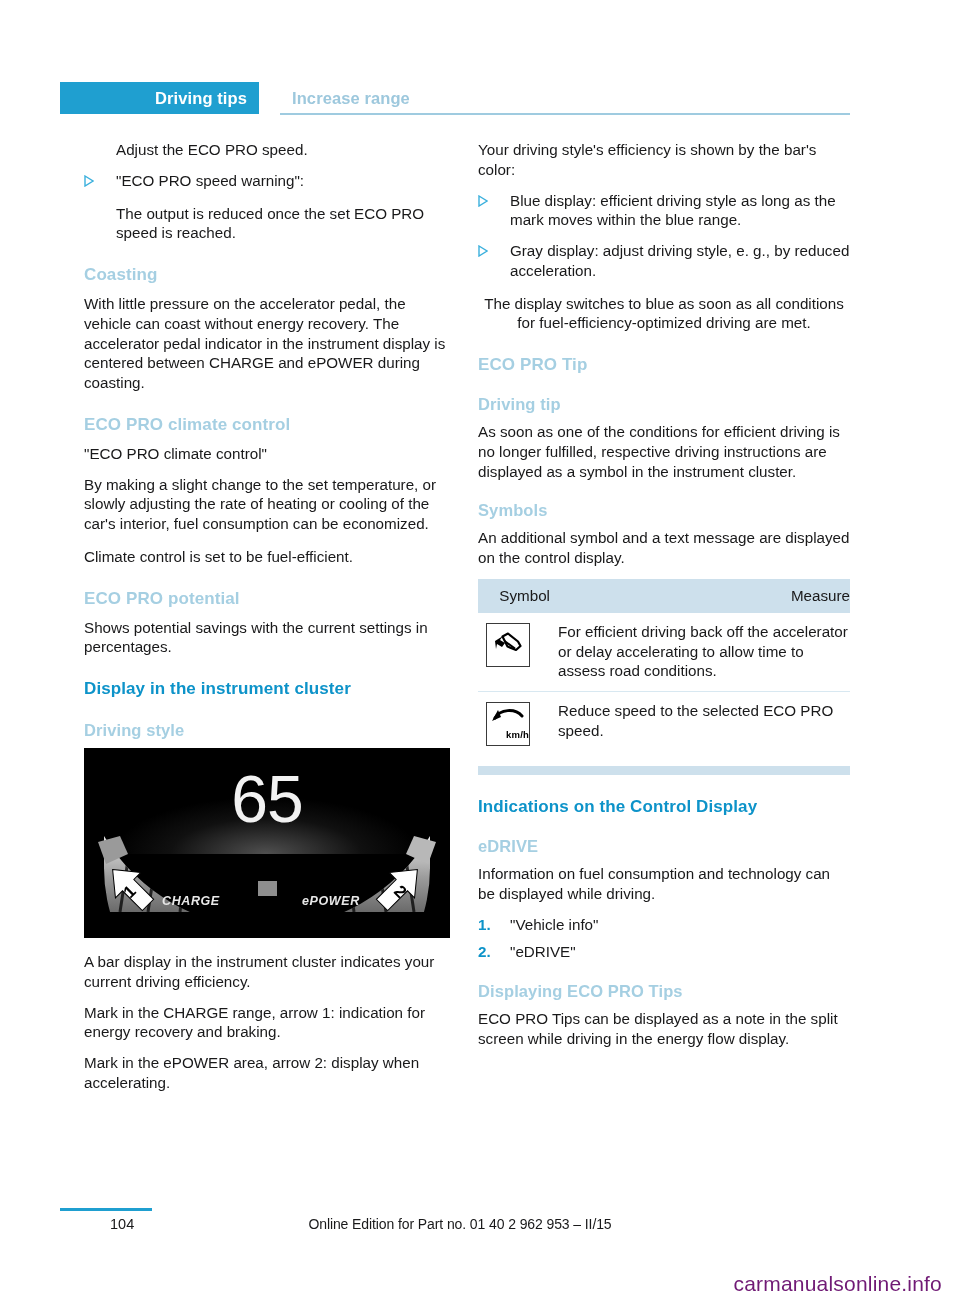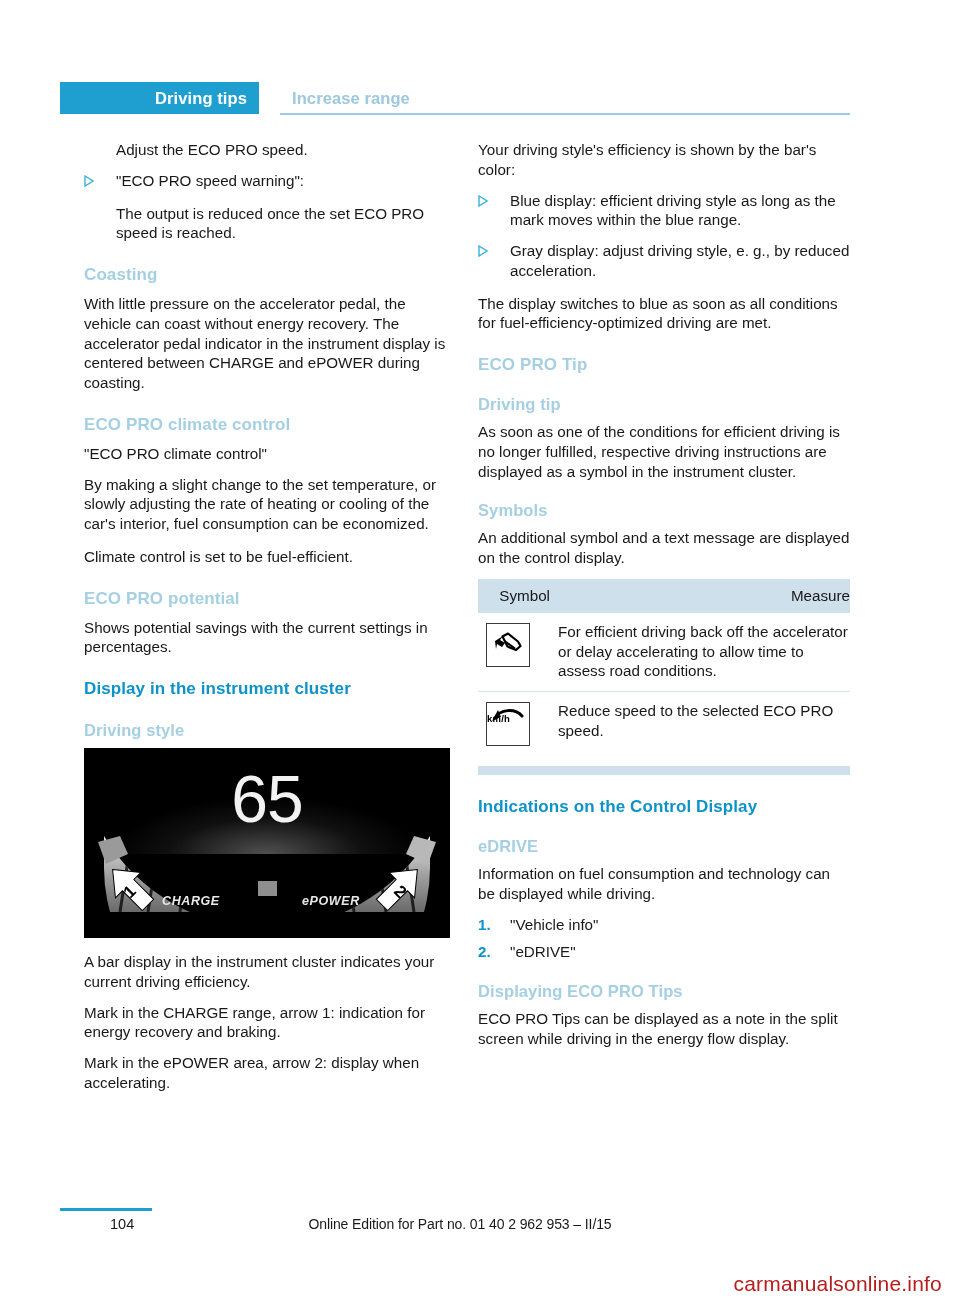--- a/index.html
+++ b/index.html
@@ -244,22 +244,22 @@
     width: 44px;
     height: 44px;
     border: 1.5px solid #3a3a3a;
     box-sizing: border-box;
     position: relative;
     background: #ffffff;
   }
   .sym-kmh {
     position: absolute;
     left: 0; right: 0;
-    bottom: 20px;
-    text-align: left;
+    bottom: 4px;
+    text-align: right;
     font-size: 9.5px;
     font-weight: bold;
     color: #000000;
     letter-spacing: 0.2px;
   }
   .table-bottom-bar {
     width: 372px;
     height: 9px;
     background: #cde0ec;
     margin-top: 10px;
@@ -290,21 +290,21 @@
     text-align: center;
     font-size: 14px;
     color: #19191a;
     letter-spacing: -0.1px;
   }
   .watermark {
     position: absolute;
     right: 18px;
     top: 1272px;
     font-size: 21px;
-    color: #b91c1c;
+    color: #701a75;
     letter-spacing: 0.2px;
   }
 </style>
 </head>
 <body>
 
 <div class="header">
   <div class="tab-active">
     <span>Driving tips</span>
   </div>
@@ -429,21 +429,21 @@
     <li>
       <span class="tri-mark">
         <svg width="10" height="12" viewBox="0 0 10 12">
             <path d="M1 1 L9 6 L1 11 Z" fill="none" stroke="#3bb0dd" stroke-width="1.4"></path>
           </svg>
       </span>
       <span>Gray display: adjust driving style, e. g., by reduced acceleration.</span>
     </li>
   </ul>
 
-  <p class="body" style="margin-top:6px;">The display switches to blue as soon as all conditions for fuel-efficiency-optimized driving are met.</p>
+  <p class="body" style="margin-top:6px;text-align:center;">The display switches to blue as soon as all conditions for fuel-efficiency-optimized driving are met.</p>
 
   <h2 class="section" style="color:#a5cfe2;">ECO PRO Tip</h2>
 
   <h3 class="sub">Driving tip</h3>
   <p class="body">As soon as one of the conditions for efficient driving is no longer fulfilled, respective driving instructions are displayed as a symbol in the instrument cluster.</p>
 
   <h3 class="sub">Symbols</h3>
   <p class="body tight">An additional symbol and a text message are displayed on the control display.</p>
 
   <table class="symtable">

